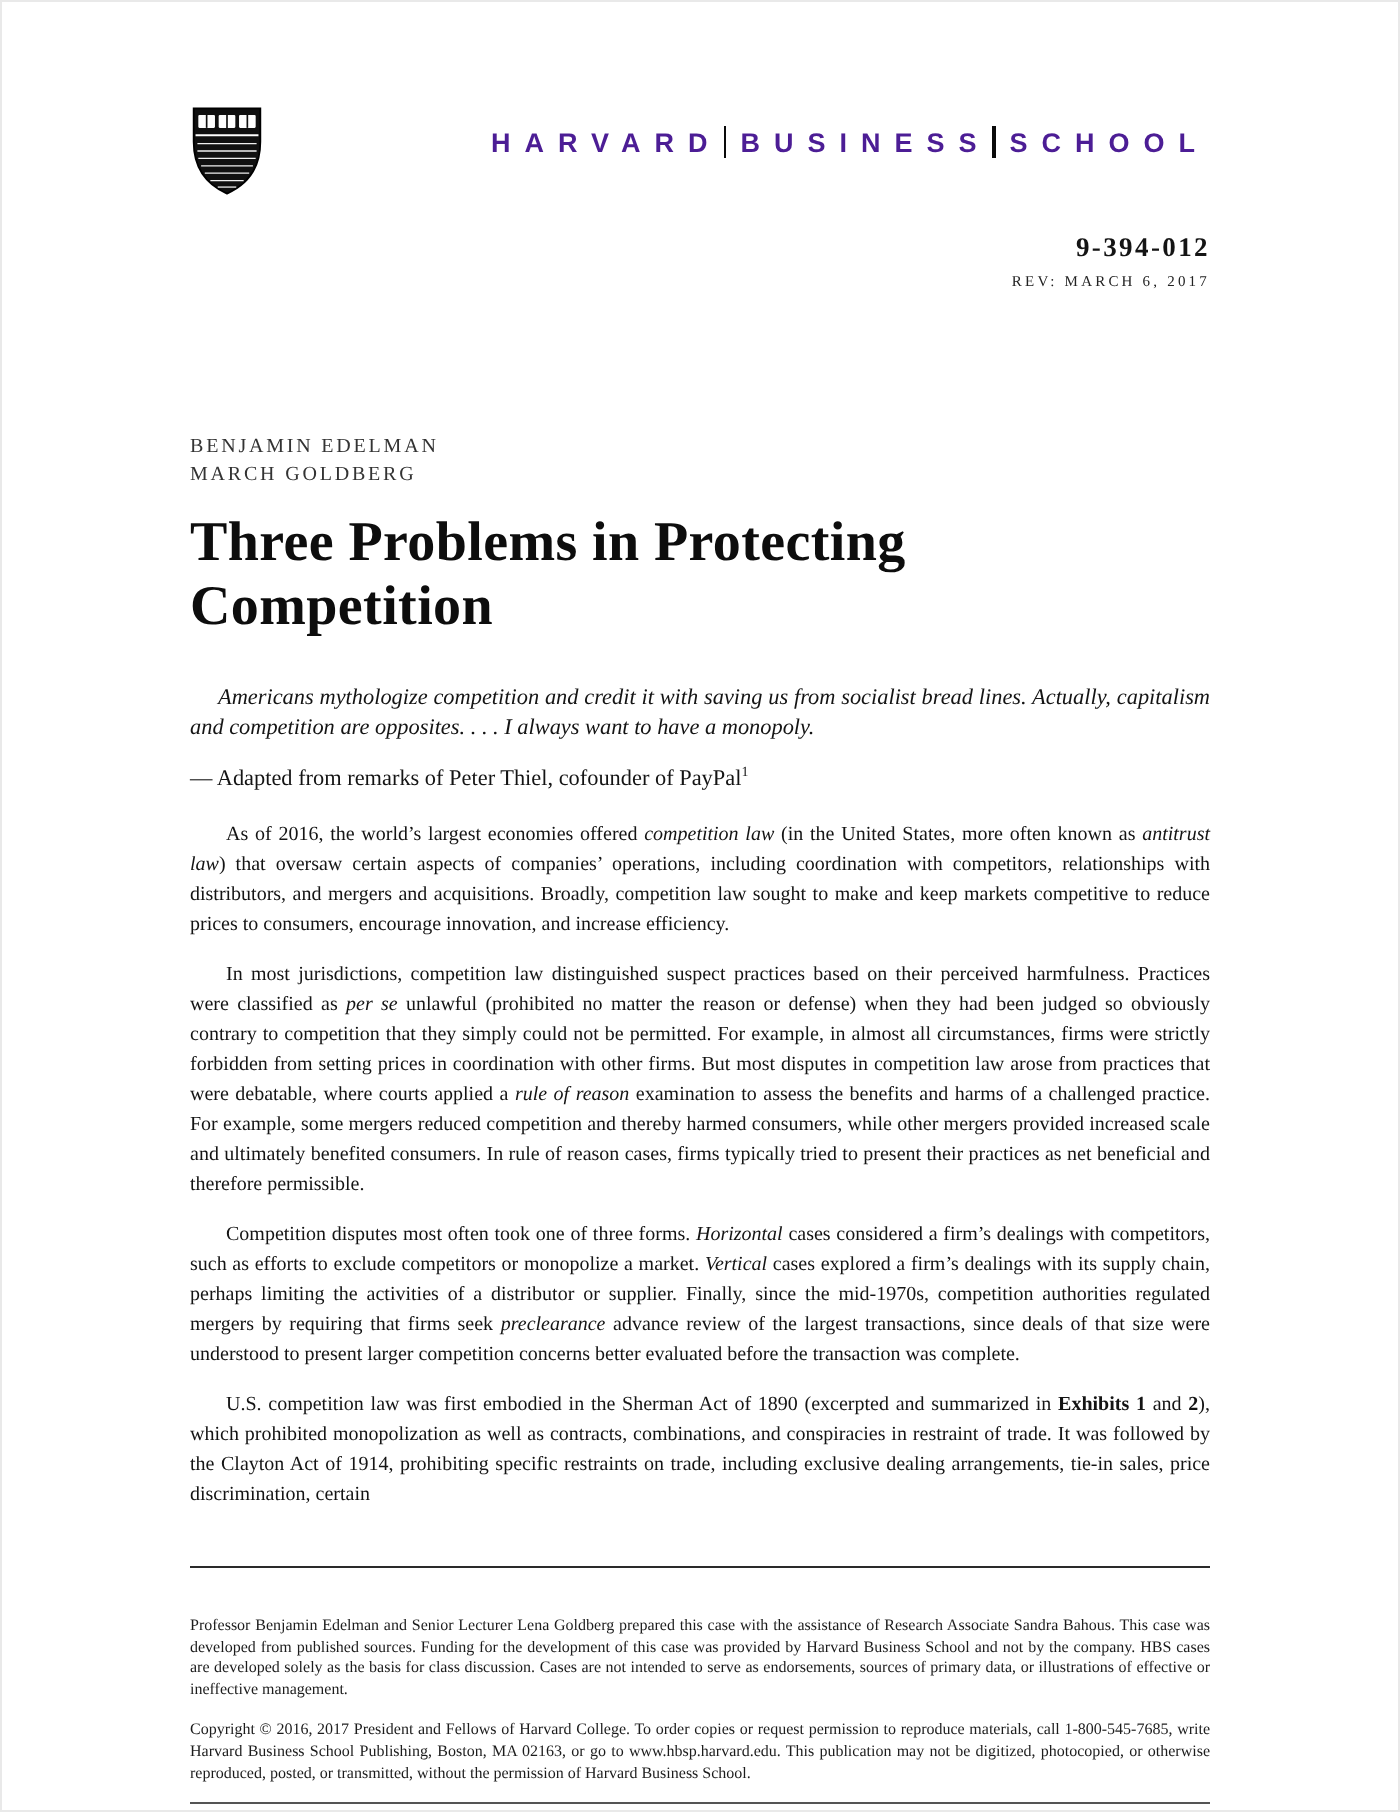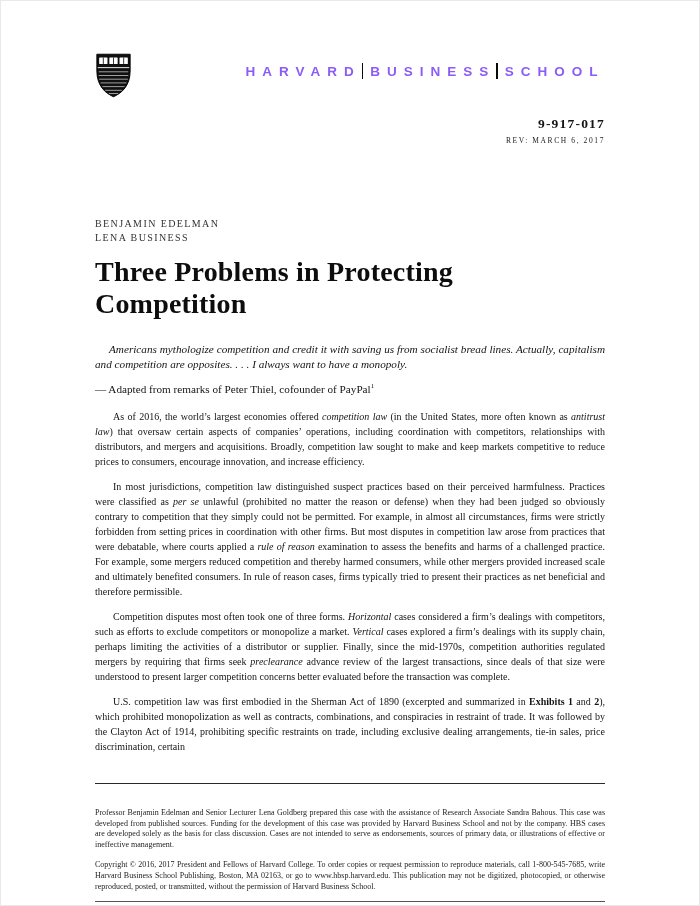--- a/index.html
+++ b/index.html
@@ -19,21 +19,21 @@
   .content { padding: 0 95px; }
 
   
   .header { position: relative; margin-top: 50px; height: 54px; }
   .shield { position: absolute; left: 95px; top: 2px; width: 37px; height: 47px; }
   .school {
     position: absolute; left: 0; right: 0; top: 13px;
     text-align: center; padding-left: 150px;
     font-family: "Liberation Sans", sans-serif;
     font-weight: bold; font-size: 13.5px; letter-spacing: 7px;
-    white-space: nowrap; color: #8b5cf6;
+    white-space: nowrap; color: #4c1d95;
   }
   .school .bar {
     display: inline-block; width: 1.5px; height: 16px; background: #0a0a0a;
     margin: 0 7px 0 1px; vertical-align: -3px;
   }
 
   
   .casenum-wrap { text-align: right; margin-top: 12px; }
   .casenum { font-size: 13.5px; font-weight: bold; letter-spacing: 1.2px; }
   .rev { font-size: 7.5px; letter-spacing: 1.6px; margin-top: 4px; color: #222; }
@@ -98,27 +98,27 @@
       </g>
     </svg>
     <div class="school">
       <span>HARVARD</span><span class="bar"></span><span>BUSINESS</span><span class="bar"></span><span>SCHOOL</span>
     </div>
   </div>
 
   <div class="content">
 
     <div class="casenum-wrap">
-      <div class="casenum">9-917-017</div>
+      <div class="casenum">9-394-012</div>
       <div class="rev">REV: MARCH 6, 2017</div>
     </div>
 
     <div class="authors">
       <div>BENJAMIN EDELMAN</div>
-      <div>LENA BUSINESS</div>
+      <div>MARCH GOLDBERG</div>
     </div>
 
     <h1 class="title">Three Problems in Protecting Competition</h1>
 
     <p class="epigraph">Americans mythologize competition and credit it with saving us from socialist bread lines. Actually, capitalism and competition are opposites. . . . I always want to have a monopoly.</p>
     <p class="attribution"><span>— Adapted from remarks of Peter Thiel, cofounder of PayPal</span><sup>1</sup></p>
 
     <div class="body-text">
         <p class="bp"><span>As of 2016, the world’s largest economies offered </span><span class="i">competition law</span><span> (in the United States, more often known as </span><span class="i">antitrust law</span><span>) that oversaw certain aspects of companies’ operations, including coordination with competitors, relationships with distributors, and mergers and acquisitions. Broadly, competition law sought to make and keep markets competitive to reduce prices to consumers, encourage innovation, and increase efficiency.</span></p>
         <p class="bp"><span>In most jurisdictions, competition law distinguished suspect practices based on their perceived harmfulness. Practices were classified as </span><span class="i">per se</span><span> unlawful (prohibited no matter the reason or defense) when they had been judged so obviously contrary to competition that they simply could not be permitted. For example, in almost all circumstances, firms were strictly forbidden from setting prices in coordination with other firms. But most disputes in competition law arose from practices that were debatable, where courts applied a </span><span class="i">rule of reason</span><span> examination to assess the benefits and harms of a challenged practice. For example, some mergers reduced competition and thereby harmed consumers, while other mergers provided increased scale and ultimately benefited consumers. In rule of reason cases, firms typically tried to present their practices as net beneficial and therefore permissible.</span></p>

